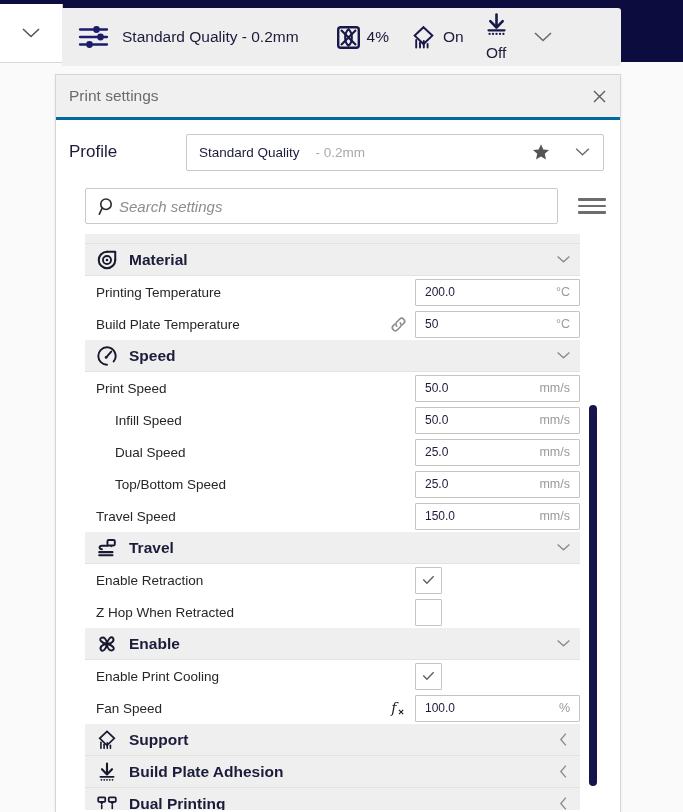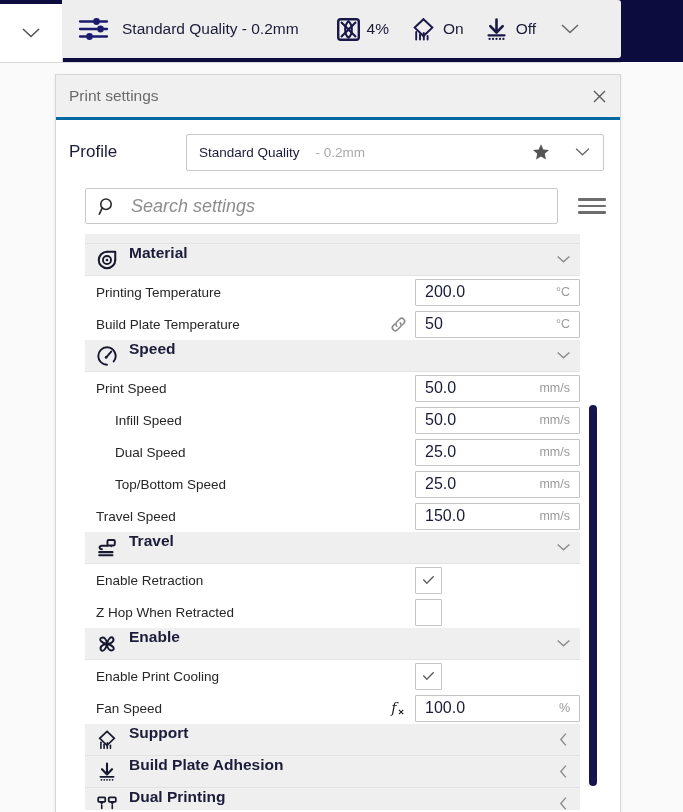--- a/index.html
+++ b/index.html
@@ -29,37 +29,37 @@
   }
 
   
   .top-left-box {
     position: absolute; left: 0; top: 4px; width: 62px; height: 58px;
     background: #ffffff;
     border-right: 1px solid #cfcfcf;
     display: flex; align-items: center; justify-content: center;
   }
   .topbar {
-    position: absolute; left: 62px; top: 0; width: 559px; height: 58px;
+    position: absolute; left: 62px; top: 8px; width: 559px; height: 58px;
     background: #eeeeee;
     display: flex; align-items: center;
     border-radius: 0 3px 3px 0;
   }
   .topbar .profile-icon { margin-left: 16px; display:flex; align-items:center; }
   .topbar .profile-name {
     margin-left: 13px;
     font-size: 15.5px; color: #1b1b3a; white-space: nowrap;
   }
   .topbar .metric {
     display: flex; align-items: center; gap: 7px; white-space: nowrap;
   }
   .topbar .metric-label { font-size: 15.5px; color: #1b1b3a; }
   .m-infill { margin-left: 38px; }
   .m-support { margin-left: 22px; }
-  .m-adhesion { margin-left: 20px; }
+  .m-adhesion { margin-left: 20px; flex-direction: column; }
   .topbar-caret { margin-left: 24px; display:flex; align-items:center;}
 
   
   .panel {
     position: absolute; left: 55px; top: 74px; width: 566px; height: 738px;
     background: #ffffff;
     border: 1px solid #d6d6d6;
     border-bottom: none;
     box-sizing: border-box;
     box-shadow: 0 1px 3px rgba(0,0,0,0.07);
@@ -101,23 +101,23 @@
     display: flex; align-items: center;
     padding: 0 14px 0 29px; height: 44px;
   }
   .search-box {
     flex: 1; height: 34px; border: 1px solid #c9c9c9; background: #fff;
     display: flex; align-items: center; border-radius: 2px;
   }
   .search-icon { margin-left: 12px; display:flex; align-items:center;}
   .search-input {
     border: none; outline: none; background: transparent;
-    margin-left: 12px; flex: 1; height: 30px;
+    flex: 1; height: 30px;
     font-family: "Liberation Sans", sans-serif;
-    font-size: 18px; font-style: italic; color: #3d3d3d;
+    font-size: 15px; font-style: italic; color: #3d3d3d;
   }
   .search-input::placeholder { color: #8d8d8d; font-style: italic; }
   .hamburger { margin-left: 20px; width: 28px; height: 28px;
     display:flex; flex-direction:column; justify-content:center; gap:4px; cursor:pointer;}
   .hamburger i { display:block; height: 2.6px; background:#6d6d6d; border-radius:1px;}
 
   
   .settings-scroll {
     position: relative;
     margin-top: 6px;
@@ -128,21 +128,21 @@
   .settings-inner { width: 495px; position: relative; }
 
   .cat-stub {
     height: 10px; width: 495px;
     border-bottom: 1px solid #e2e2e2;
     background: #efefef;
     box-sizing: border-box;
   }
 
   .cat-header {
-    display: flex; 
+    display: flex; align-items: center;
     height: 32px; background: #efefef;
     border-bottom: 1px solid #e2e2e2;
     cursor: pointer;
     box-sizing: border-box;
   }
   .cat-icon { width: 44px; display: flex; align-items: center; justify-content: center; }
   .cat-name { font-size: 15.5px; font-weight: bold; color: #1b1b3a; }
   .cat-spacer { flex: 1; }
   .cat-chev { width: 34px; display: flex; align-items: center; justify-content: center; }
 
@@ -158,21 +158,21 @@
   .srow-label.indent { padding-left: 30px; }
   .srow-spacer { flex: 1; }
   .srow-extra { width: 34px; display:flex; align-items:center; justify-content:center; }
 
   .val-field {
     width: 165px; height: 27px;
     border: 1px solid #c4c4c4; background: #fff;
     display: flex; align-items: center;
     box-sizing: border-box; border-radius: 1px;
   }
-  .val-num { margin-left: 9px; font-size: 16px; color: #1b1b3a; }
+  .val-num { margin-left: 9px; font-size: 12px; color: #1b1b3a; }
   .val-spacer { flex: 1; }
   .val-unit { margin-right: 9px; font-size: 12.5px; color: #9a9a9a; }
 
   .chk-wrap { width: 165px; display: flex; align-items: center; }
   .chk {
     width: 27px; height: 27px; border: 1px solid #c4c4c4; background: #fff;
     display: flex; align-items: center; justify-content: center;
     box-sizing: border-box; cursor: pointer; border-radius: 1px;
   }
 

